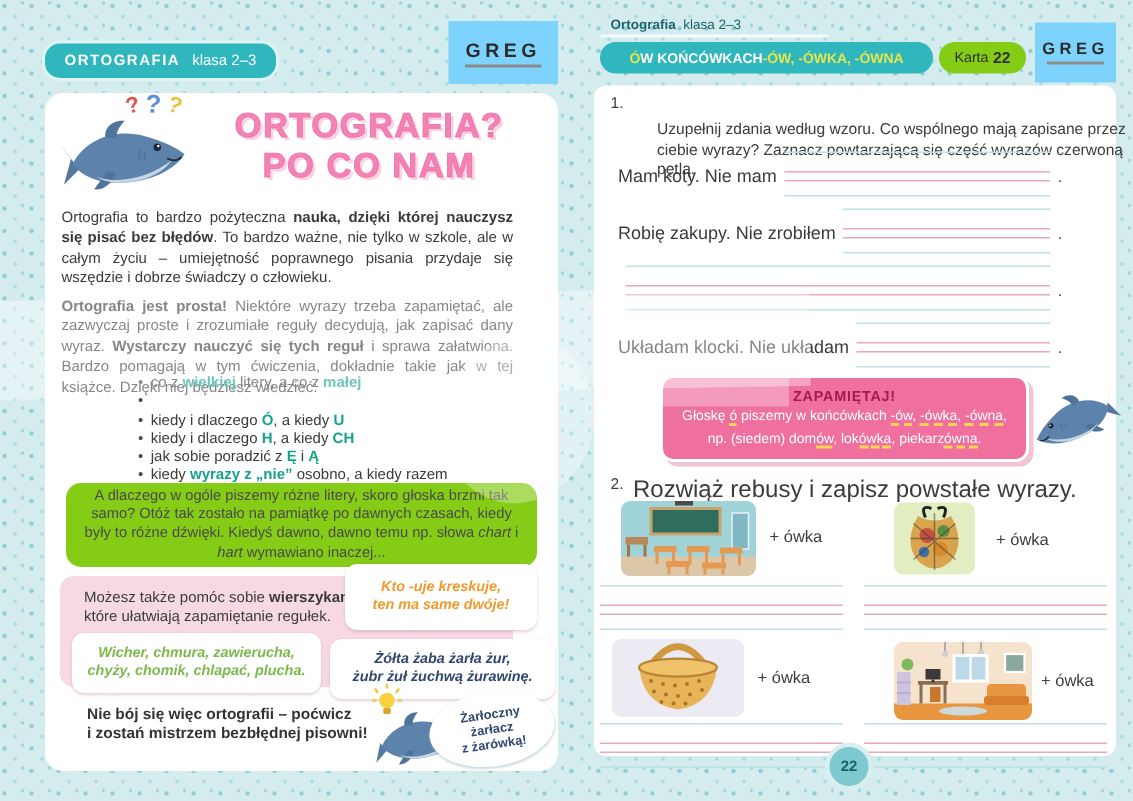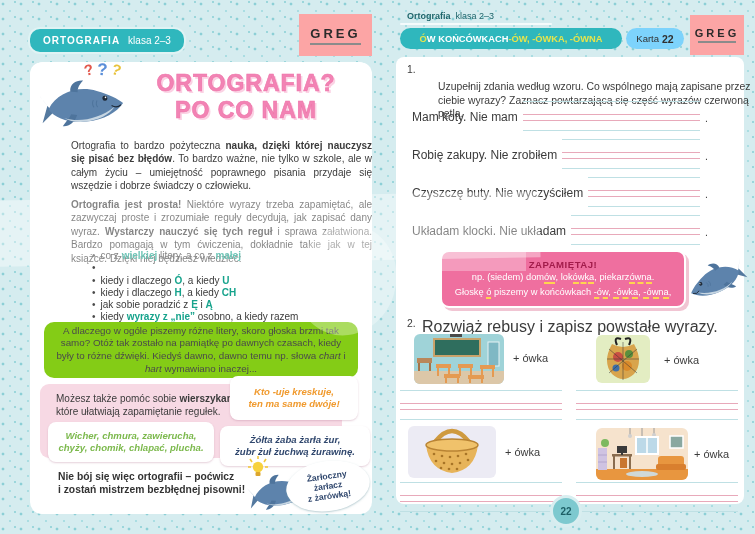--- a/index.html
+++ b/index.html
@@ -20,44 +20,44 @@
   #right-sheet{left:396px;top:57px;width:348px;height:447px;border-radius:8px}
 
   
   .pill{position:absolute;background:#2fb7bd;border-radius:12px;color:#fff;
         display:flex;align-items:center;justify-content:center;font-size:10px}
   #left-pill{left:28px;top:27px;width:154px;height:23px;border:2px solid #dff3f4;gap:8px}
   #left-pill b{letter-spacing:1px}
   #right-pill{left:400px;top:28px;width:222px;height:21px;font-weight:bold;font-size:9.3px}
   .s-lime{color:#e6e54c;font-weight:bold}
   .s-w{color:#fff}
-  #karta-pill{left:626px;top:28px;width:58px;height:21px;background:#7dd3fc;color:#303030;
+  #karta-pill{left:626px;top:28px;width:58px;height:21px;background:#84cc16;color:#303030;
         border-radius:11px;font-size:9.5px;gap:3px}
   #karta-pill b{font-size:10.5px}
   #right-minihead{left:407px;top:11px;font-size:9px;color:#1e656b}
   #right-minihead b{margin-right:5px}
   #right-underline{left:400px;top:23px;width:152px;height:2px;background:#f4fbfc;border-radius:2px}
 
-  .greg{position:absolute;background:#fca5a5;display:flex;flex-direction:column;align-items:center;justify-content:center}
+  .greg{position:absolute;background:#7dd3fc;display:flex;flex-direction:column;align-items:center;justify-content:center}
   #greg-left{left:299px;top:14px;width:73px;height:42px}
   #greg-right{left:690px;top:15px;width:54px;height:40px}
   .greg .g-name{font-weight:bold;color:#2b2b2b;letter-spacing:3px;font-size:13px}
   .greg .g-sub{width:70%;height:2px;background:#8b8b8b;margin-top:2px}
 
   
   #qmarks{left:84px;top:60px;font-size:15px;font-weight:bold}
   #qmarks span{display:inline-block}
   #qm1{color:#e2574c;transform:rotate(-14deg)}
   #qm2{color:#5b8fd9;transform:rotate(4deg);font-size:17px}
   #qm3{color:#e8c23a;transform:rotate(18deg)}
   #main-title{left:128px;top:70px;width:236px;text-align:center;
       font-size:23px;line-height:27px;font-weight:bold;letter-spacing:1px;
       color:#f283b4;-webkit-text-stroke:.6px #ee74a9;
       text-shadow:2px 2px 0 #fbd2e4}
-  .bodytext{position:absolute;left:71px;width:301px;font-size:10px;line-height:13.4px;
+  .bodytext{position:absolute;left:41px;width:301px;font-size:10px;line-height:13.4px;
       color:#3b3b3b;text-align:justify}
   #para1{top:129px}
   #para2{top:188px}
   .s-b{font-weight:bold}
   .s-i{font-style:italic}
   .s-teal{color:#16a38c;font-weight:bold}
   #bullet-list{left:92px;top:250px;font-size:10px;line-height:12.3px;color:#3b3b3b;
       list-style:none;margin:0;padding:0}
   #bullet-list .bl{display:flex;gap:5px}
   .bdot{color:#4b4b4b}
@@ -272,21 +272,20 @@
     <span class="stx">Robię zakupy. Nie zrobiłem</span>
     <div class="ruling inline">
         <i class="lt"></i>
         <i class="p1"></i>
         <i class="p2"></i>
         <i class="lb"></i>
       </div>
     <span class="dot">.</span>
   </div>
   <div class="sentence-row">
-    <span class="stx">Czyszczę buty. Nie wyczyściłem</span>
     <div class="ruling inline">
         <i class="lt"></i>
         <i class="p1"></i>
         <i class="p2"></i>
         <i class="lb"></i>
       </div>
     <span class="dot">.</span>
   </div>
   <div class="sentence-row">
     <span class="stx">Układam klocki. Nie układam</span>
@@ -295,22 +294,22 @@
         <i class="p1"></i>
         <i class="p2"></i>
         <i class="lb"></i>
       </div>
     <span class="dot">.</span>
   </div>
 </div>
 
 <div class="abs" id="remember-box">
   <div id="remember-title">ZAPAMIĘTAJ!</div>
+  <div class="rline"><span>Głoskę </span><span class="s-u">ó</span><span> piszemy w końcówkach </span><span class="s-u">-ów</span><span>, </span><span class="s-u">-ówka</span><span>, </span><span class="s-u">-ówna</span><span>,</span></div>
   <div class="rline"><span>np. (siedem) dom</span><span class="s-u">ów</span><span>, lok</span><span class="s-u">ówka</span><span>, piekarz</span><span class="s-u">ówna</span><span>.</span></div>
-  <div class="rline"><span>Głoskę </span><span class="s-u">ó</span><span> piszemy w końcówkach </span><span class="s-u">-ów</span><span>, </span><span class="s-u">-ówka</span><span>, </span><span class="s-u">-ówna</span><span>,</span></div>
 </div>
 
 <svg class="abs" style="left:686px;top:242px" width="62" height="76" viewBox="0 0 120 70">
   <use href="#sharkShape" transform="translate(120 0) scale(-1 1) rotate(24 60 35)"></use>
 </svg>
 
 <span class="abs" id="ex2-num">2.</span>
 <span class="abs" id="ex2-text">Rozwiąż rebusy i zapisz powstałe wyrazy.</span>
 
 <div class="rebus-img" style="left:414px;top:334px;width:90px;height:50px">

